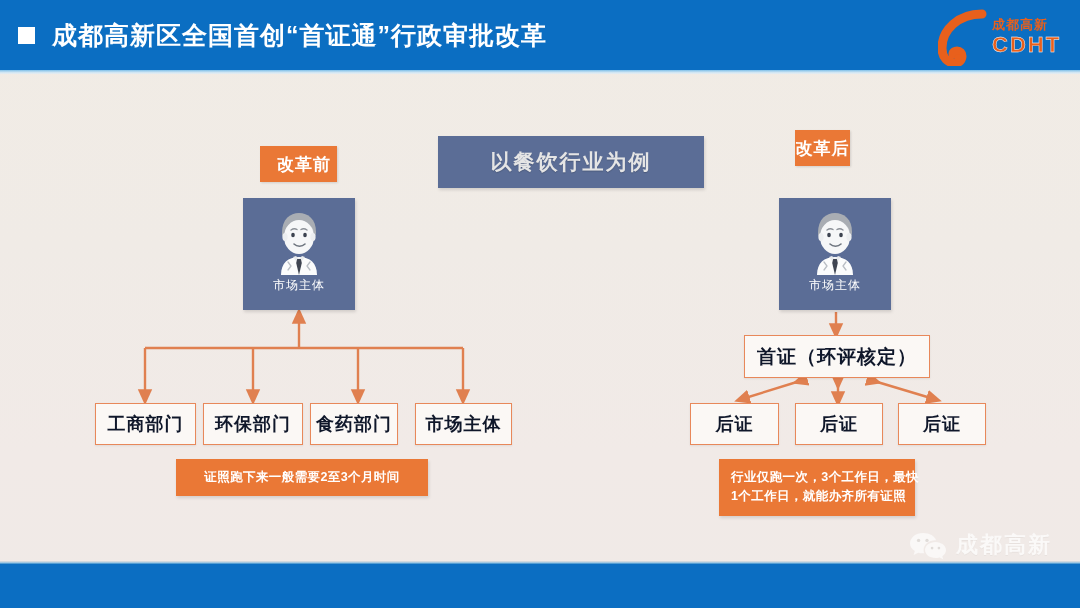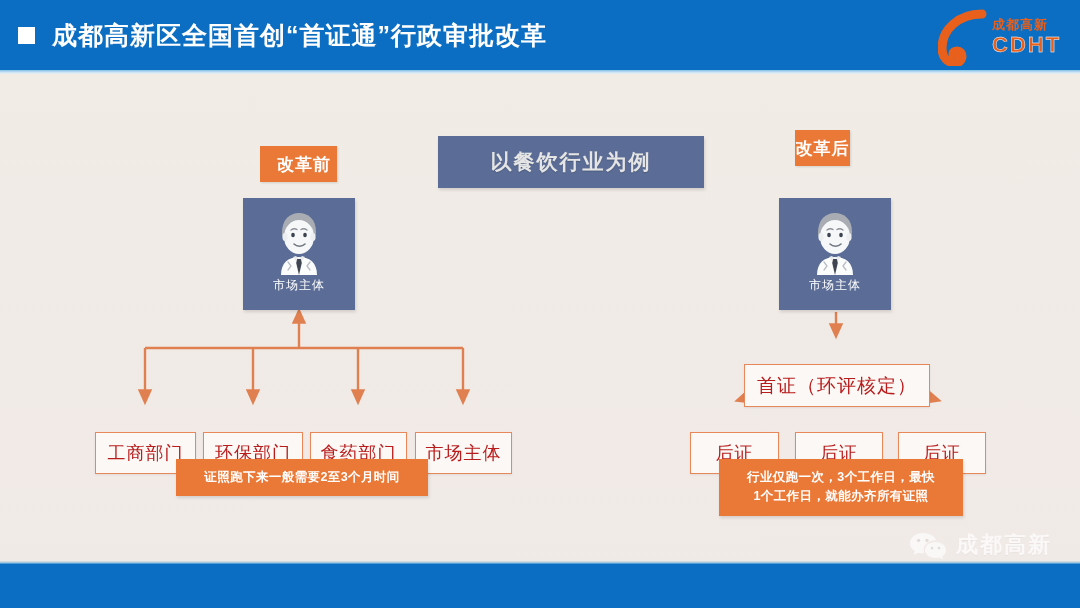--- a/index.html
+++ b/index.html
@@ -64,38 +64,38 @@
   .avatar-label { color:#ffffff; font-size:12px; font-weight:normal; letter-spacing:1px;
                   margin-top:2px; }
 
   
   .conn { position:absolute; left:0; top:0; width:1080px; height:608px;
           pointer-events:none; }
 
   
   .obox { position:absolute; background:#fbf8f5; border:1.6px solid #e8885a;
           display:flex; align-items:center; justify-content:center;
-          color:#b91c1c; font-size:18px; font-weight:normal; letter-spacing:1px;
-          box-shadow:0 1px 2px rgba(0,0,0,.07);margin-top:29px; }
+          color:#0f172a; font-size:18px; font-weight:bold; letter-spacing:1px;
+          box-shadow:0 1px 2px rgba(0,0,0,.07); }
   #dept-0 { left:95px;  top:403px; width:101px; height:42px; }
   #dept-1 { left:203px; top:403px; width:100px; height:42px; }
-  #dept-2 { left:310px; top:403px; width:97px;  height:42px; }
+  #dept-2 { left:310px; top:403px; width:88px;  height:42px; }
   #dept-3 { left:415px; top:403px; width:97px;  height:42px; }
 
   #first-cert { left:744px; top:335px; width:186px; height:43px; font-size:19px; }
   #post-0 { left:690px; top:403px; width:89px; height:42px; }
   #post-1 { left:795px; top:403px; width:88px; height:42px; }
   #post-2 { left:898px; top:403px; width:88px; height:42px; }
 
   
   .note { position:absolute; background:#ea7836; color:#ffffff; font-size:12.5px;
           font-weight:bold; line-height:1.55; text-align:center; padding:9px 12px;
           letter-spacing:.4px; box-shadow:1px 2px 3px rgba(0,0,0,.12); }
   #note-left  { left:176px; top:459px; width:252px; }
-  #note-right { left:719px; top:459px; width:244px; }
+  #note-right { left:719px; top:459px; width:196px; }
   .note span { display:block; white-space:nowrap; }
 </style>
 </head>
 <body>
 
 <div id="stage">
 
   <div class="header">
     <div class="hdr-bullet"></div>
     <div class="hdr-title">成都高新区全国首创“首证通”行政审批改革</div>

